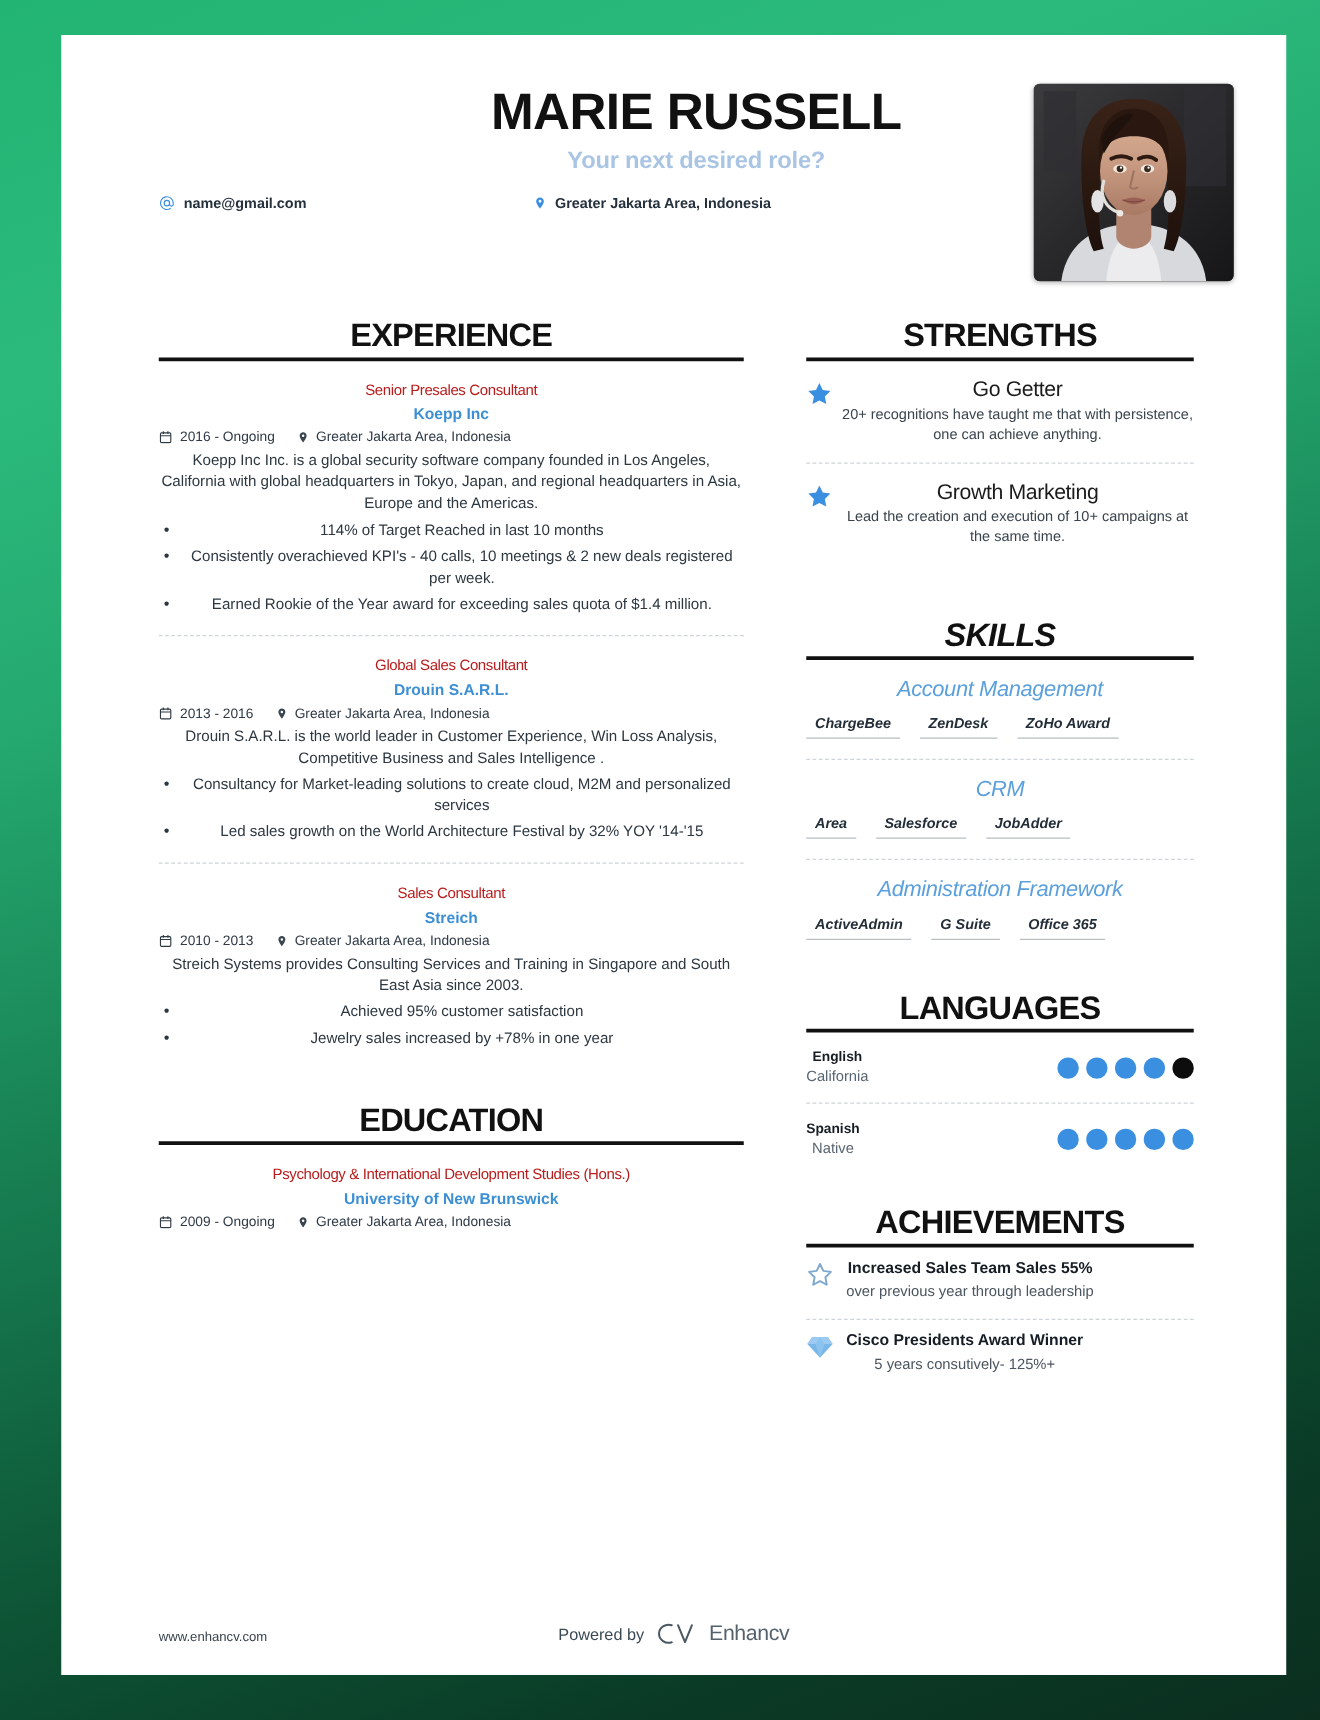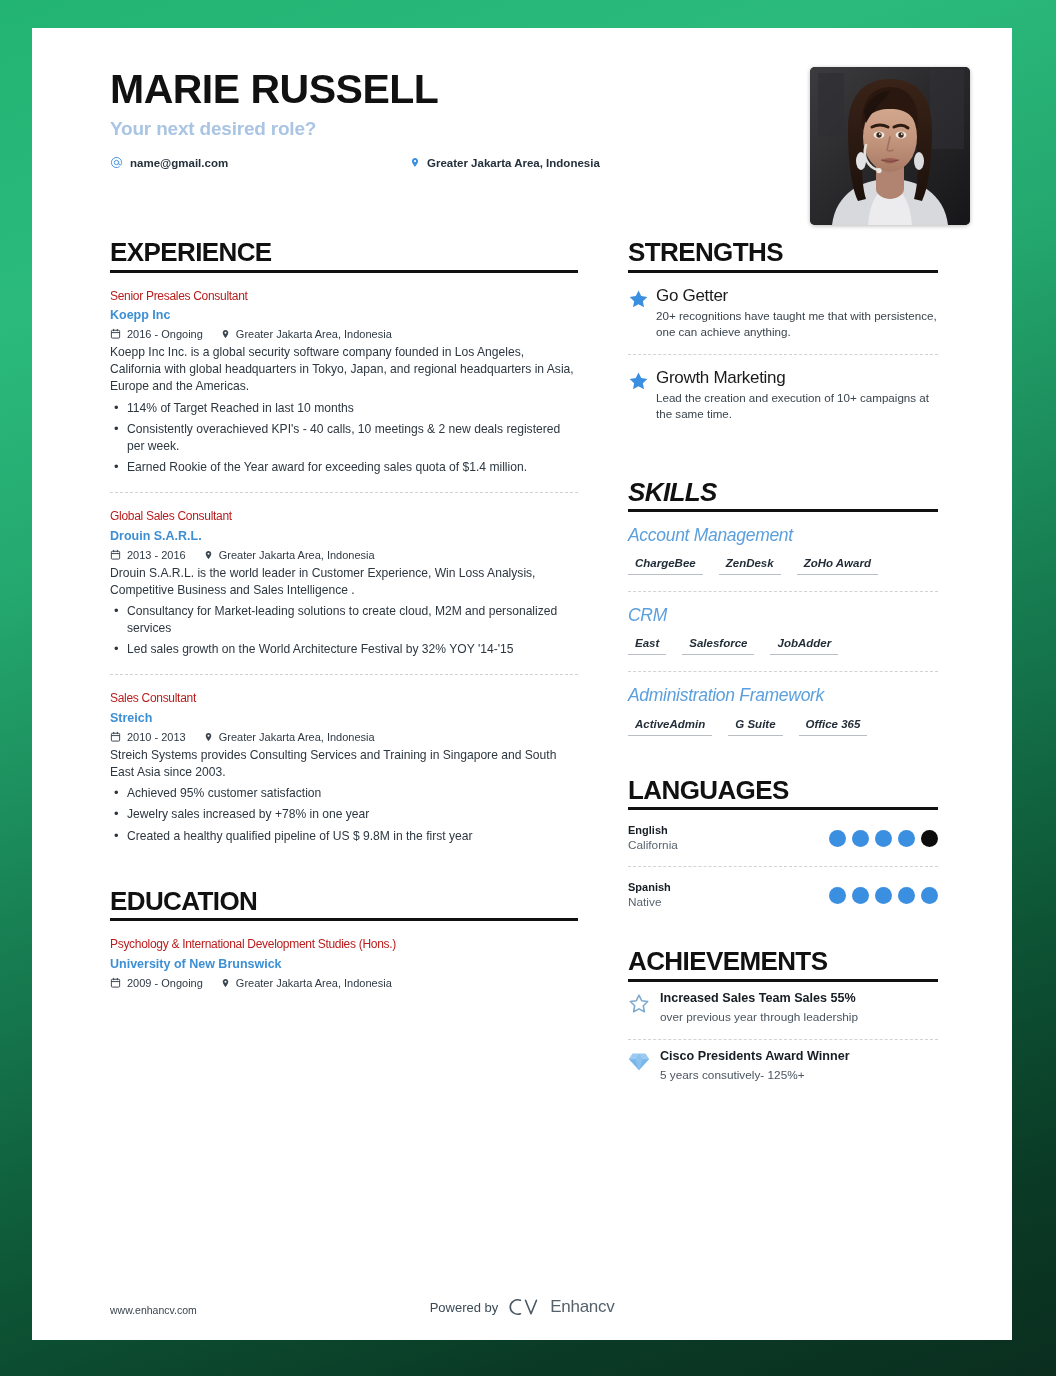--- a/index.html
+++ b/index.html
@@ -19,26 +19,27 @@
         #167a4f 56%,
         #0d5435 74%,
         #0a3b26 88%,
         #0b2e1f 100%);
     position: relative;
   }
 
   
   .sheet {
     position: absolute;
-    left: 32px;
+    left: 49px;
     top: 28px;
     width: 980px;
     height: 1312px;
     background: #ffffff;
     overflow: hidden;
+    text-align: center;
   }
 
   
   .header {
     position: relative;
     padding: 40px 42px 0 78px;
     height: 210px;
   }
   .name {
     font-size: 41px;
@@ -105,21 +106,21 @@
     letter-spacing: -0.6px;
     color: #111111;
     line-height: 1.1;
   }
   .sec-rule {
     height: 3px;
     background: #111111;
     margin-top: 3px;
   }
   .section { margin-top: 30px; }
-  .section.first { margin-top: 0; }
+  .section.first { margin-top: 16px; }
 
   
   .entry { padding-top: 16px; }
   .entry-title {
     font-size: 12px;
     font-weight: normal;
     color: #b91c1c;
     letter-spacing: -0.3px;
     line-height: 1.2;
   }
@@ -484,21 +485,20 @@
                   <path d="M12 1C7.9 1 4.6 4.3 4.6 8.4c0 5.5 7.4 14.1 7.4 14.1s7.4-8.6 7.4-14.1C19.4 4.3 16.1 1 12 1zm0 10.1a2.7 2.7 0 1 1 0-5.4 2.7 2.7 0 0 1 0 5.4z"></path>
                 </svg>
               </span>
               <span>Greater Jakarta Area, Indonesia</span>
             </span>
           </div>
           <div class="entry-desc">Streich Systems provides Consulting Services and Training in Singapore and South East Asia since 2003.</div>
           <ul class="bullets">
             <li>Achieved 95% customer satisfaction</li>
             <li>Jewelry sales increased by +78% in one year</li>
-            <li>Created a healthy qualified pipeline of US $ 9.8M in the first year</li>
           </ul>
         </div>
       </div>
 
       <div class="section" style="margin-top:42px;">
         <div class="sec-title">EDUCATION</div>
         <div class="sec-rule"></div>
 
         <div class="entry">
           <div class="entry-title">Psychology &amp; International Development Studies (Hons.)</div>
@@ -568,21 +568,21 @@
             <span class="skill-tag">ChargeBee</span>
             <span class="skill-tag">ZenDesk</span>
             <span class="skill-tag">ZoHo Award</span>
           </div>
         </div>
         <div class="dash-div" style="margin-top:16px;"></div>
 
         <div class="skill-group">
           <div class="skill-group-name">CRM</div>
           <div class="skill-tags">
-            <span class="skill-tag">East</span>
+            <span class="skill-tag">Area</span>
             <span class="skill-tag">Salesforce</span>
             <span class="skill-tag">JobAdder</span>
           </div>
         </div>
         <div class="dash-div" style="margin-top:16px;"></div>
 
         <div class="skill-group">
           <div class="skill-group-name">Administration Framework</div>
           <div class="skill-tags">
             <span class="skill-tag">ActiveAdmin</span>

